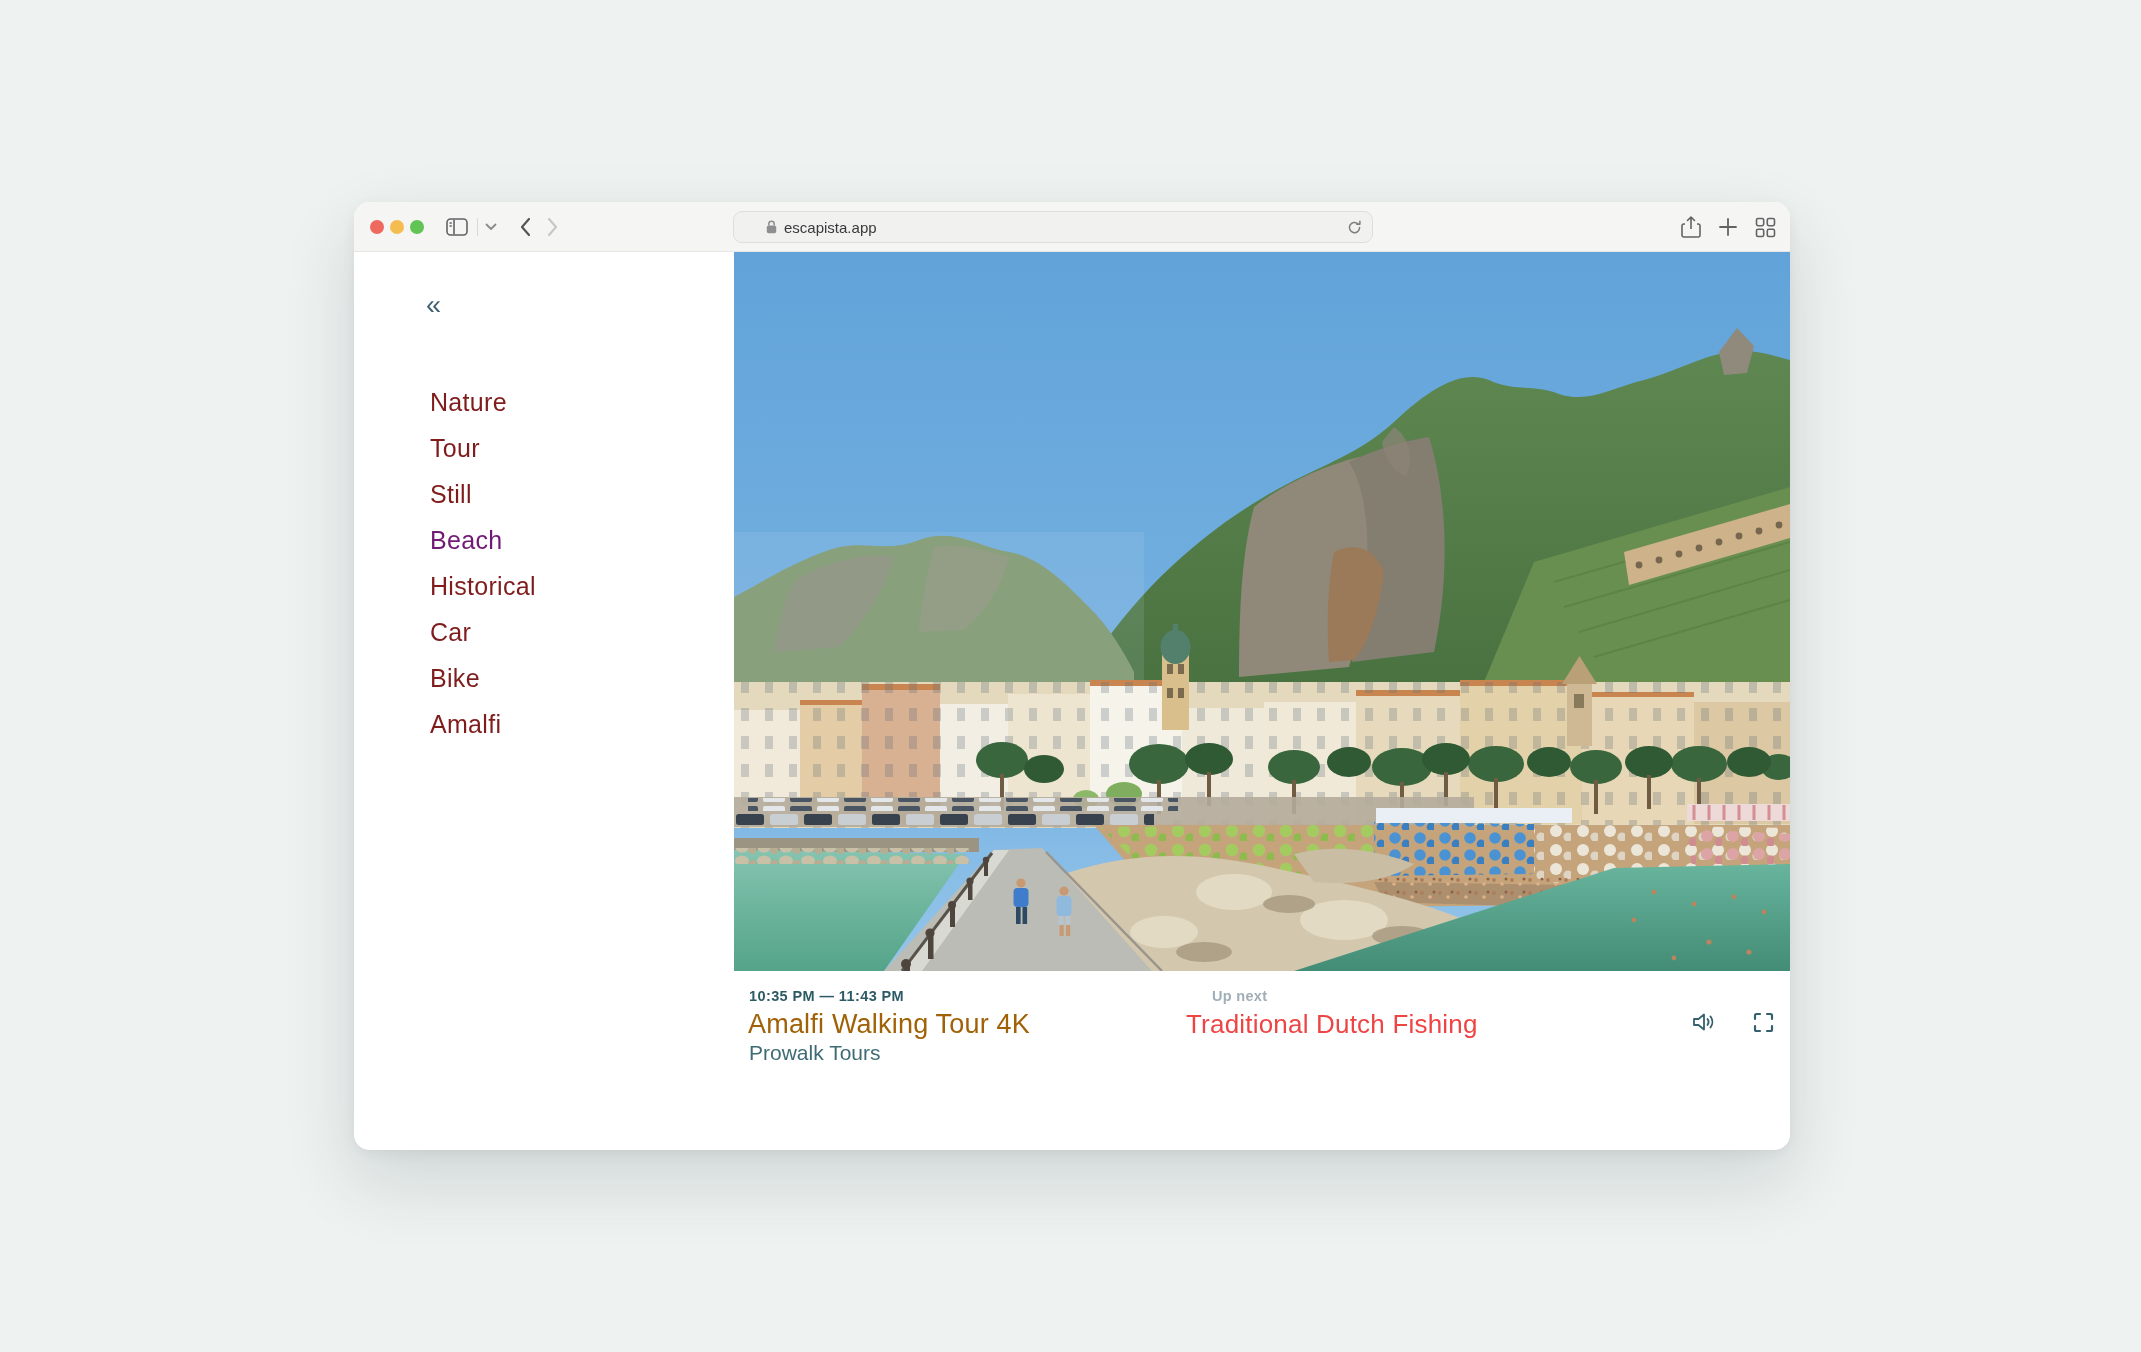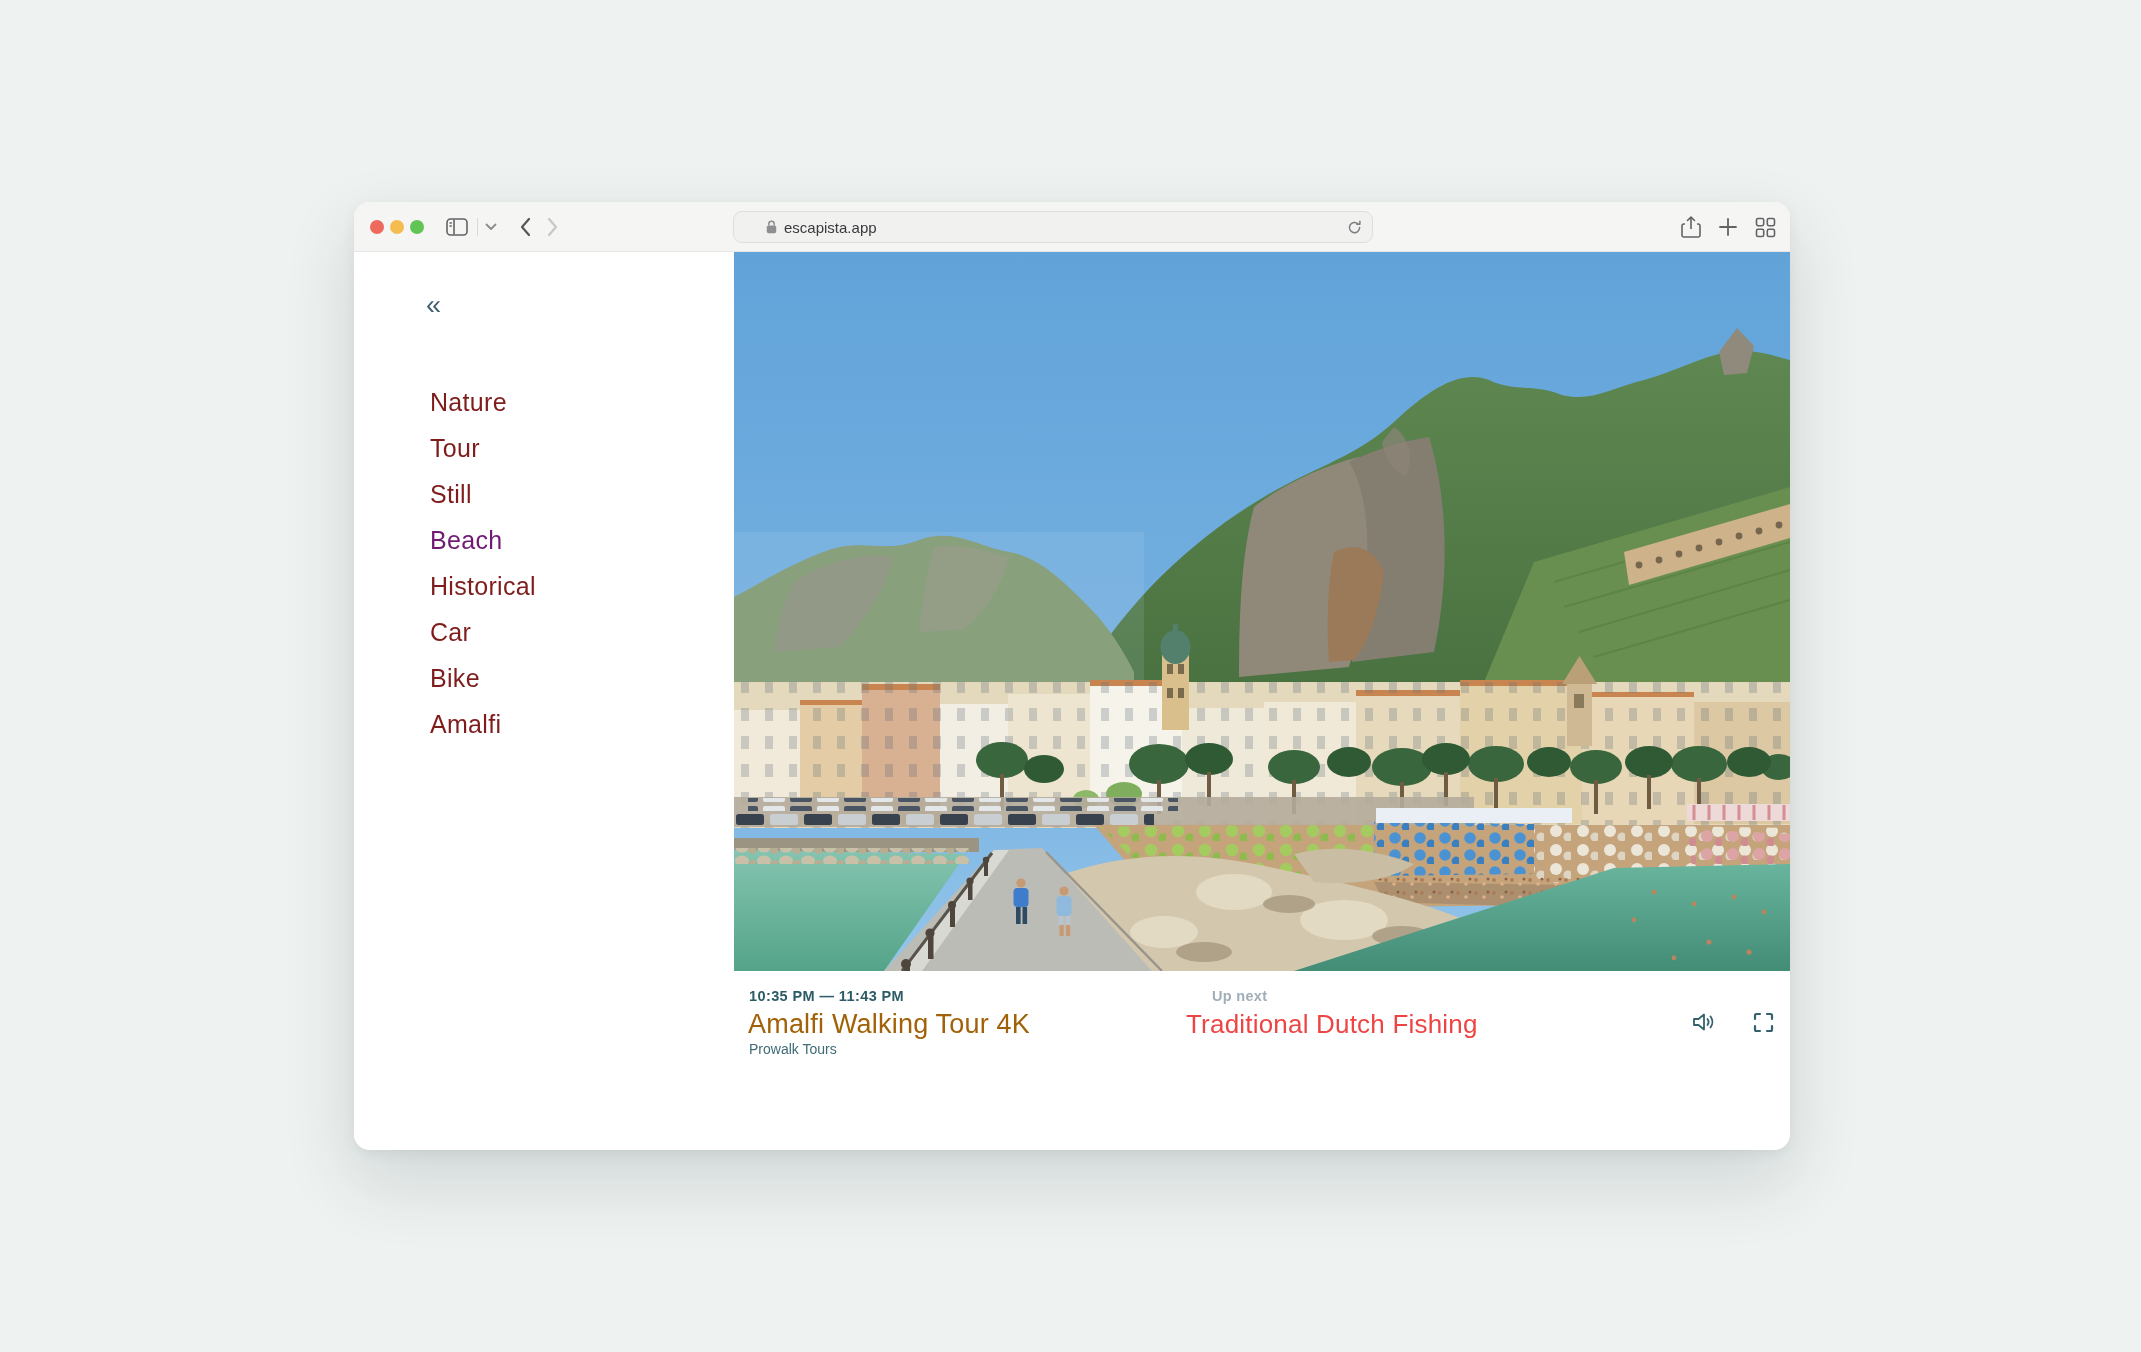--- a/index.html
+++ b/index.html
@@ -56,21 +56,21 @@
     height:46px; display:flex; align-items:center;
     font-size:25px; color:#7f1d1d; letter-spacing:.3px; cursor:pointer;
   }
   .nav-item.active { color:#701a75;text-align:right; }
   .main { width:1056px; position:relative; }
   .video { width:1056px; height:719px; display:block; }
   
   .info { position:relative; width:1056px; height:130px; background:#fff;margin-left:14px; }
   .time { position:absolute; left:1px; top:17px; font-size:14.5px; font-weight:bold; color:#2c5b66; letter-spacing:.4px; }
   .vtitle { position:absolute; left:0; top:38px; font-size:27px; color:#a16207; letter-spacing:.2px; }
-  .channel { position:absolute; left:1px; top:70px; font-size:14px; color:#3f6b75; }
+  .channel { position:absolute; left:1px; top:70px; font-size:21px; color:#3f6b75; }
   .upnext-label { position:absolute; left:464px; top:17px; font-size:14.5px; font-weight:bold; color:#9faeb8; letter-spacing:.3px; }
   .upnext-title { position:absolute; left:438px; top:38px; font-size:26px; color:#ef4444; letter-spacing:.2px; }
   .controls { position:absolute; right:30px; top:40px; display:flex; gap:37px; align-items:center; color:#35606e; }
   .ctl { cursor:pointer; display:flex; }
 </style>
 </head>
 <body>
 
 <div class="window">
 

